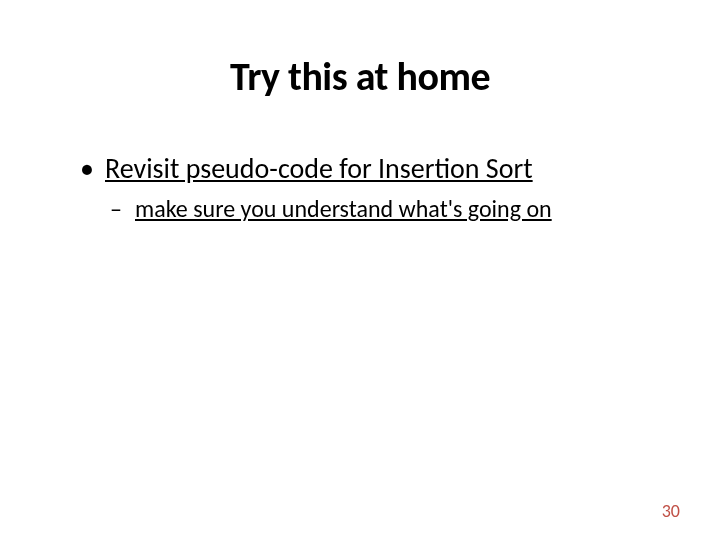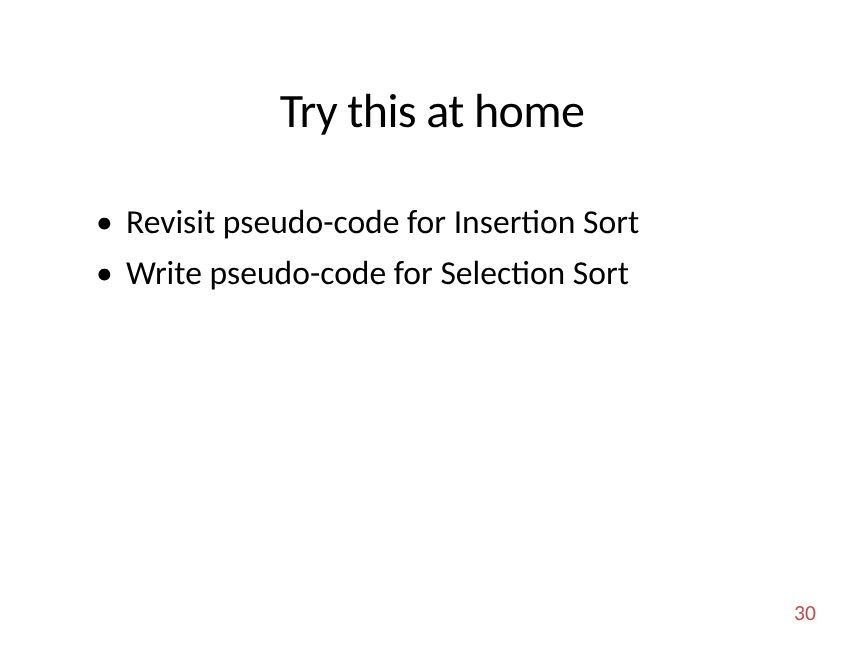--- a/index.html
+++ b/index.html
@@ -16,29 +16,30 @@
       overflow: hidden;
     }
     .slide {
       width: 100%;
       height: 100%;
       padding: 40px 50px 30px 50px;
       position: relative;
     }
     .title {
       font-size: 40px;
-      font-weight: 400;
+      font-weight: 700;
       text-align: center;
       color: #000;
-      margin-top: 28px;
+      margin-top: 12px;
       margin-bottom: 50px;
       letter-spacing: -0.5px;
     }
     .content {
       padding-left: 30px;
+      text-decoration: underline;
     }
     .bullet-1 {
       font-size: 28px;
       color: #000;
       margin-bottom: 8px;
       position: relative;
       padding-left: 25px;
     }
     .bullet-1::before {
       content: "•";
@@ -70,16 +71,16 @@
       font-weight: 400;
     }
   </style>
 </head>
 <body>
 
 <div class="slide">
   <h1 class="title">Try this at home</h1>
   <div class="content">
     <div class="bullet-1">Revisit pseudo-code for Insertion Sort</div>
-    <div class="bullet-1">Write pseudo-code for Selection Sort</div>
+    <div class="bullet-2">make sure you understand what's going on</div>
   </div>
   <div class="page-number">30</div>
 </div>
 
 </body></html>

